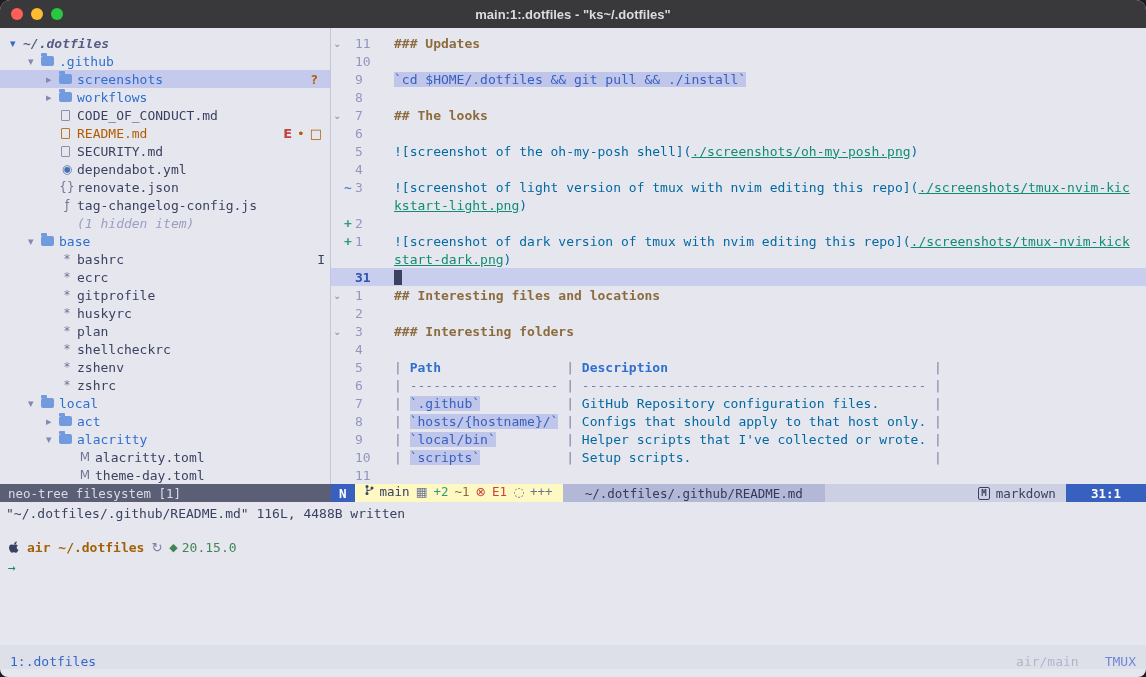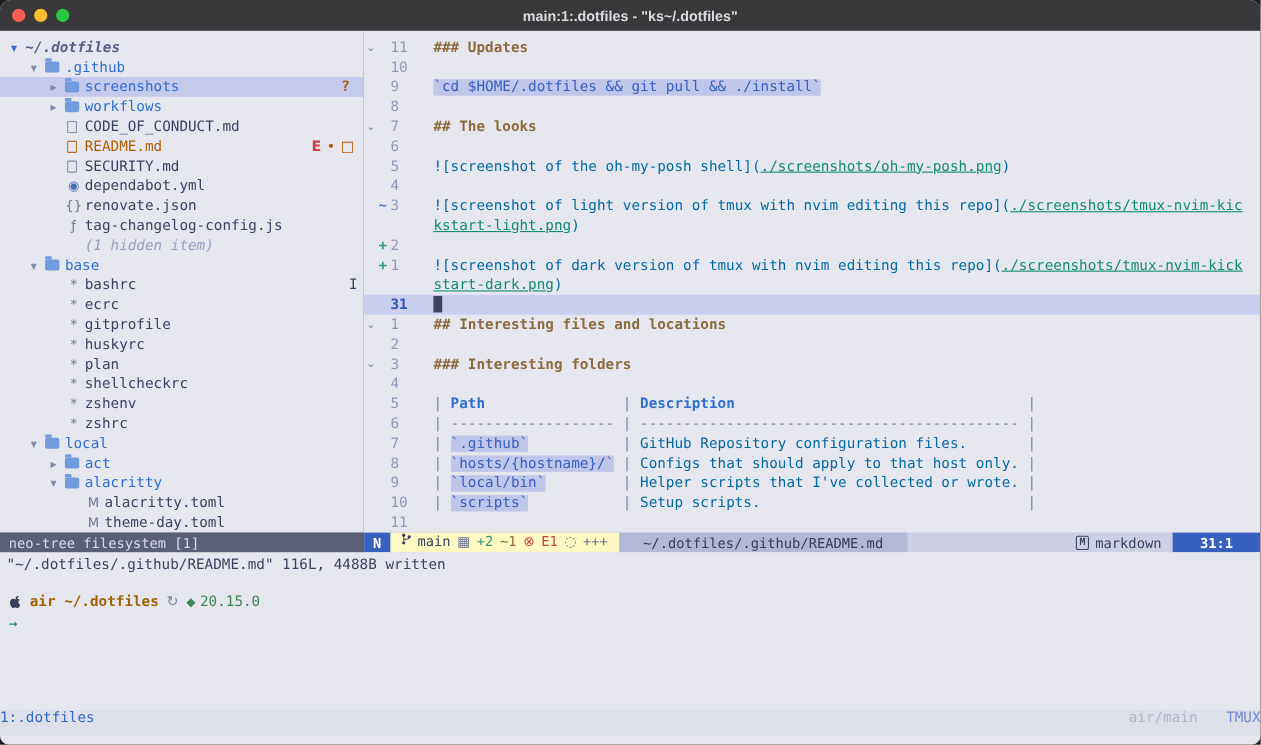--- a/index.html
+++ b/index.html
@@ -66,21 +66,21 @@
   .md-ico{border:1px solid #3b4261;border-radius:2px;font-size:9px;line-height:11px;padding:0 2px;font-weight:700}
   
   .cmdline{height:22px;display:flex;align-items:center;padding-left:6px;color:#3b4261;font-size:13px;flex:0 0 auto}
   .shell{flex:1;padding:14px 8px 0;font-size:13px;overflow:hidden}
   .promptline{display:flex;align-items:center;gap:7px;height:18px;color:#3b4261}
   .p-host{color:#a16207;font-weight:700}
   .p-sync{color:#7b82aa;font-family:"DejaVu Sans",sans-serif}
   .p-node{color:#418556;display:flex;align-items:center;gap:4px}
   .p-node .ico-s{font-size:11px}
   .p-arrow{height:18px;display:flex;align-items:center;color:#118c74;margin-top:2px}
-  .tmuxbar{height:24px;margin-bottom:8px;background:#dee0e9;display:flex;align-items:flex-start;padding:0 0;font-size:13px;flex:0 0 auto}
+  .tmuxbar{height:24px;margin-bottom:8px;background:#dee0e9;display:flex;align-items:flex-end;padding:0 10px;font-size:13px;flex:0 0 auto}
   .tm-left{color:#3566c9}
   .tm-right{margin-left:auto;display:flex;gap:26px}
   .tm-sess{color:#b2b5c9}
   .tm-label{color:#7287d6}
 </style>
 </head>
 <body>
 
 <div class="window">
 

